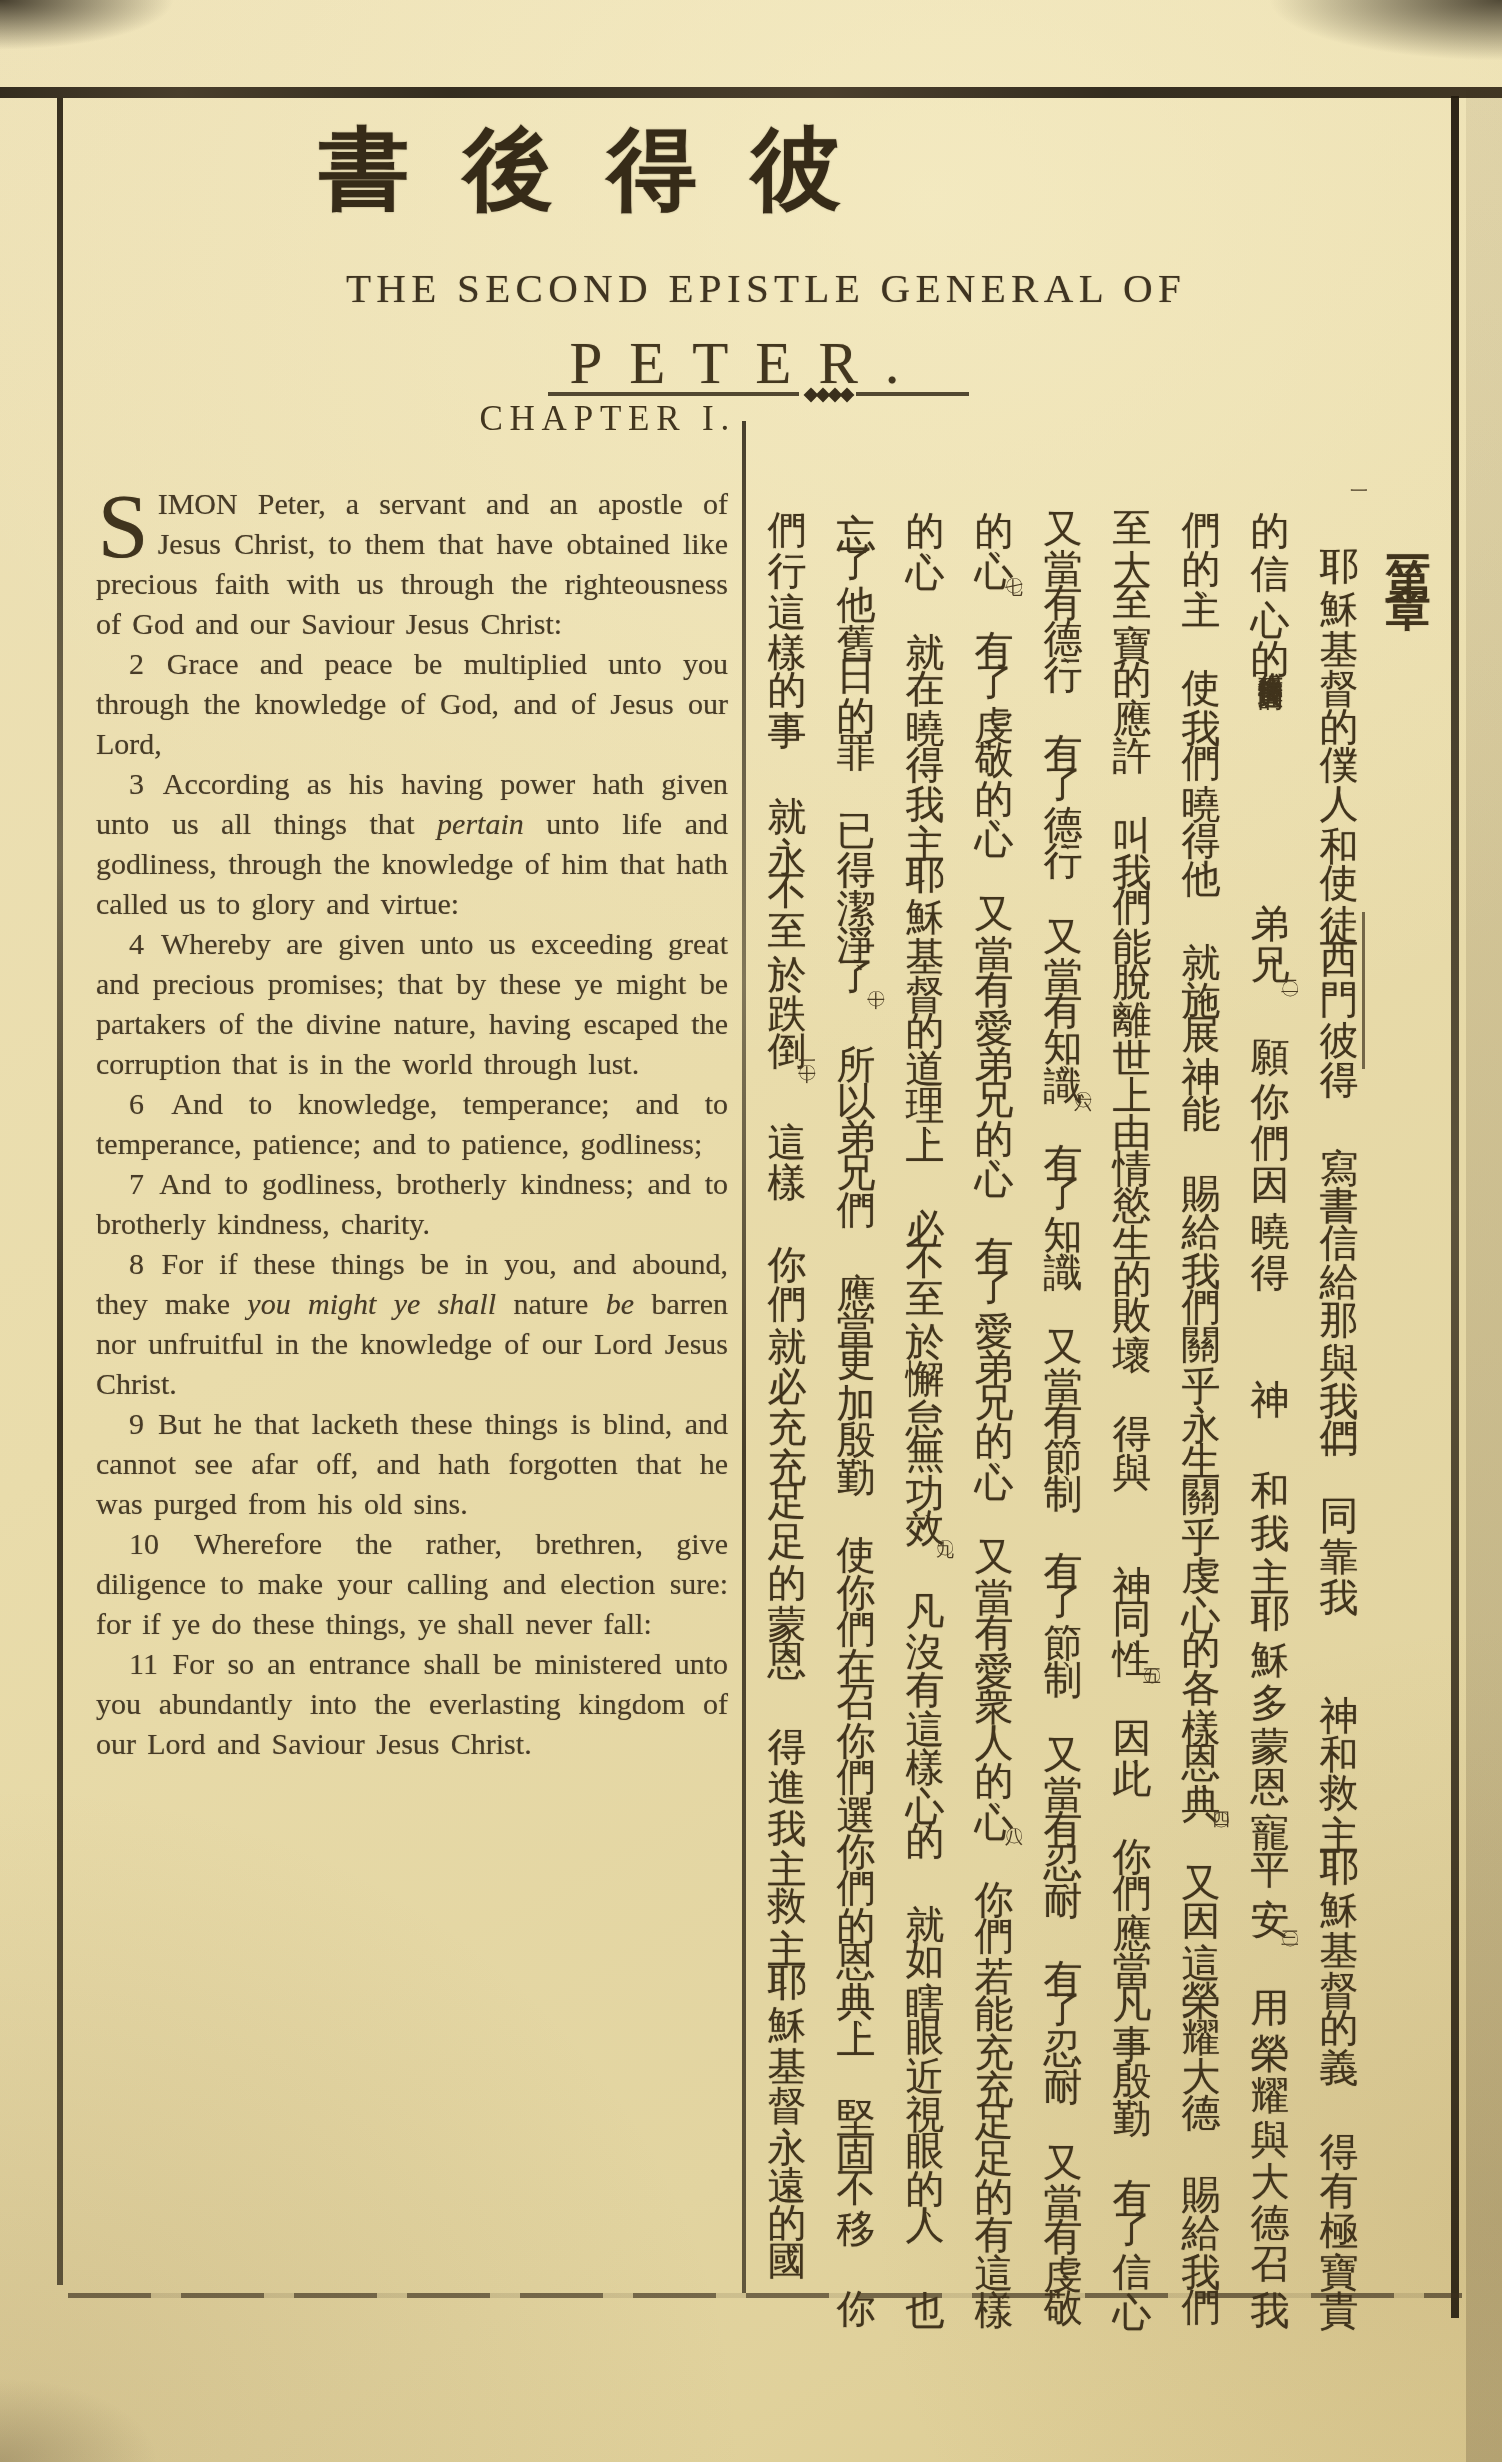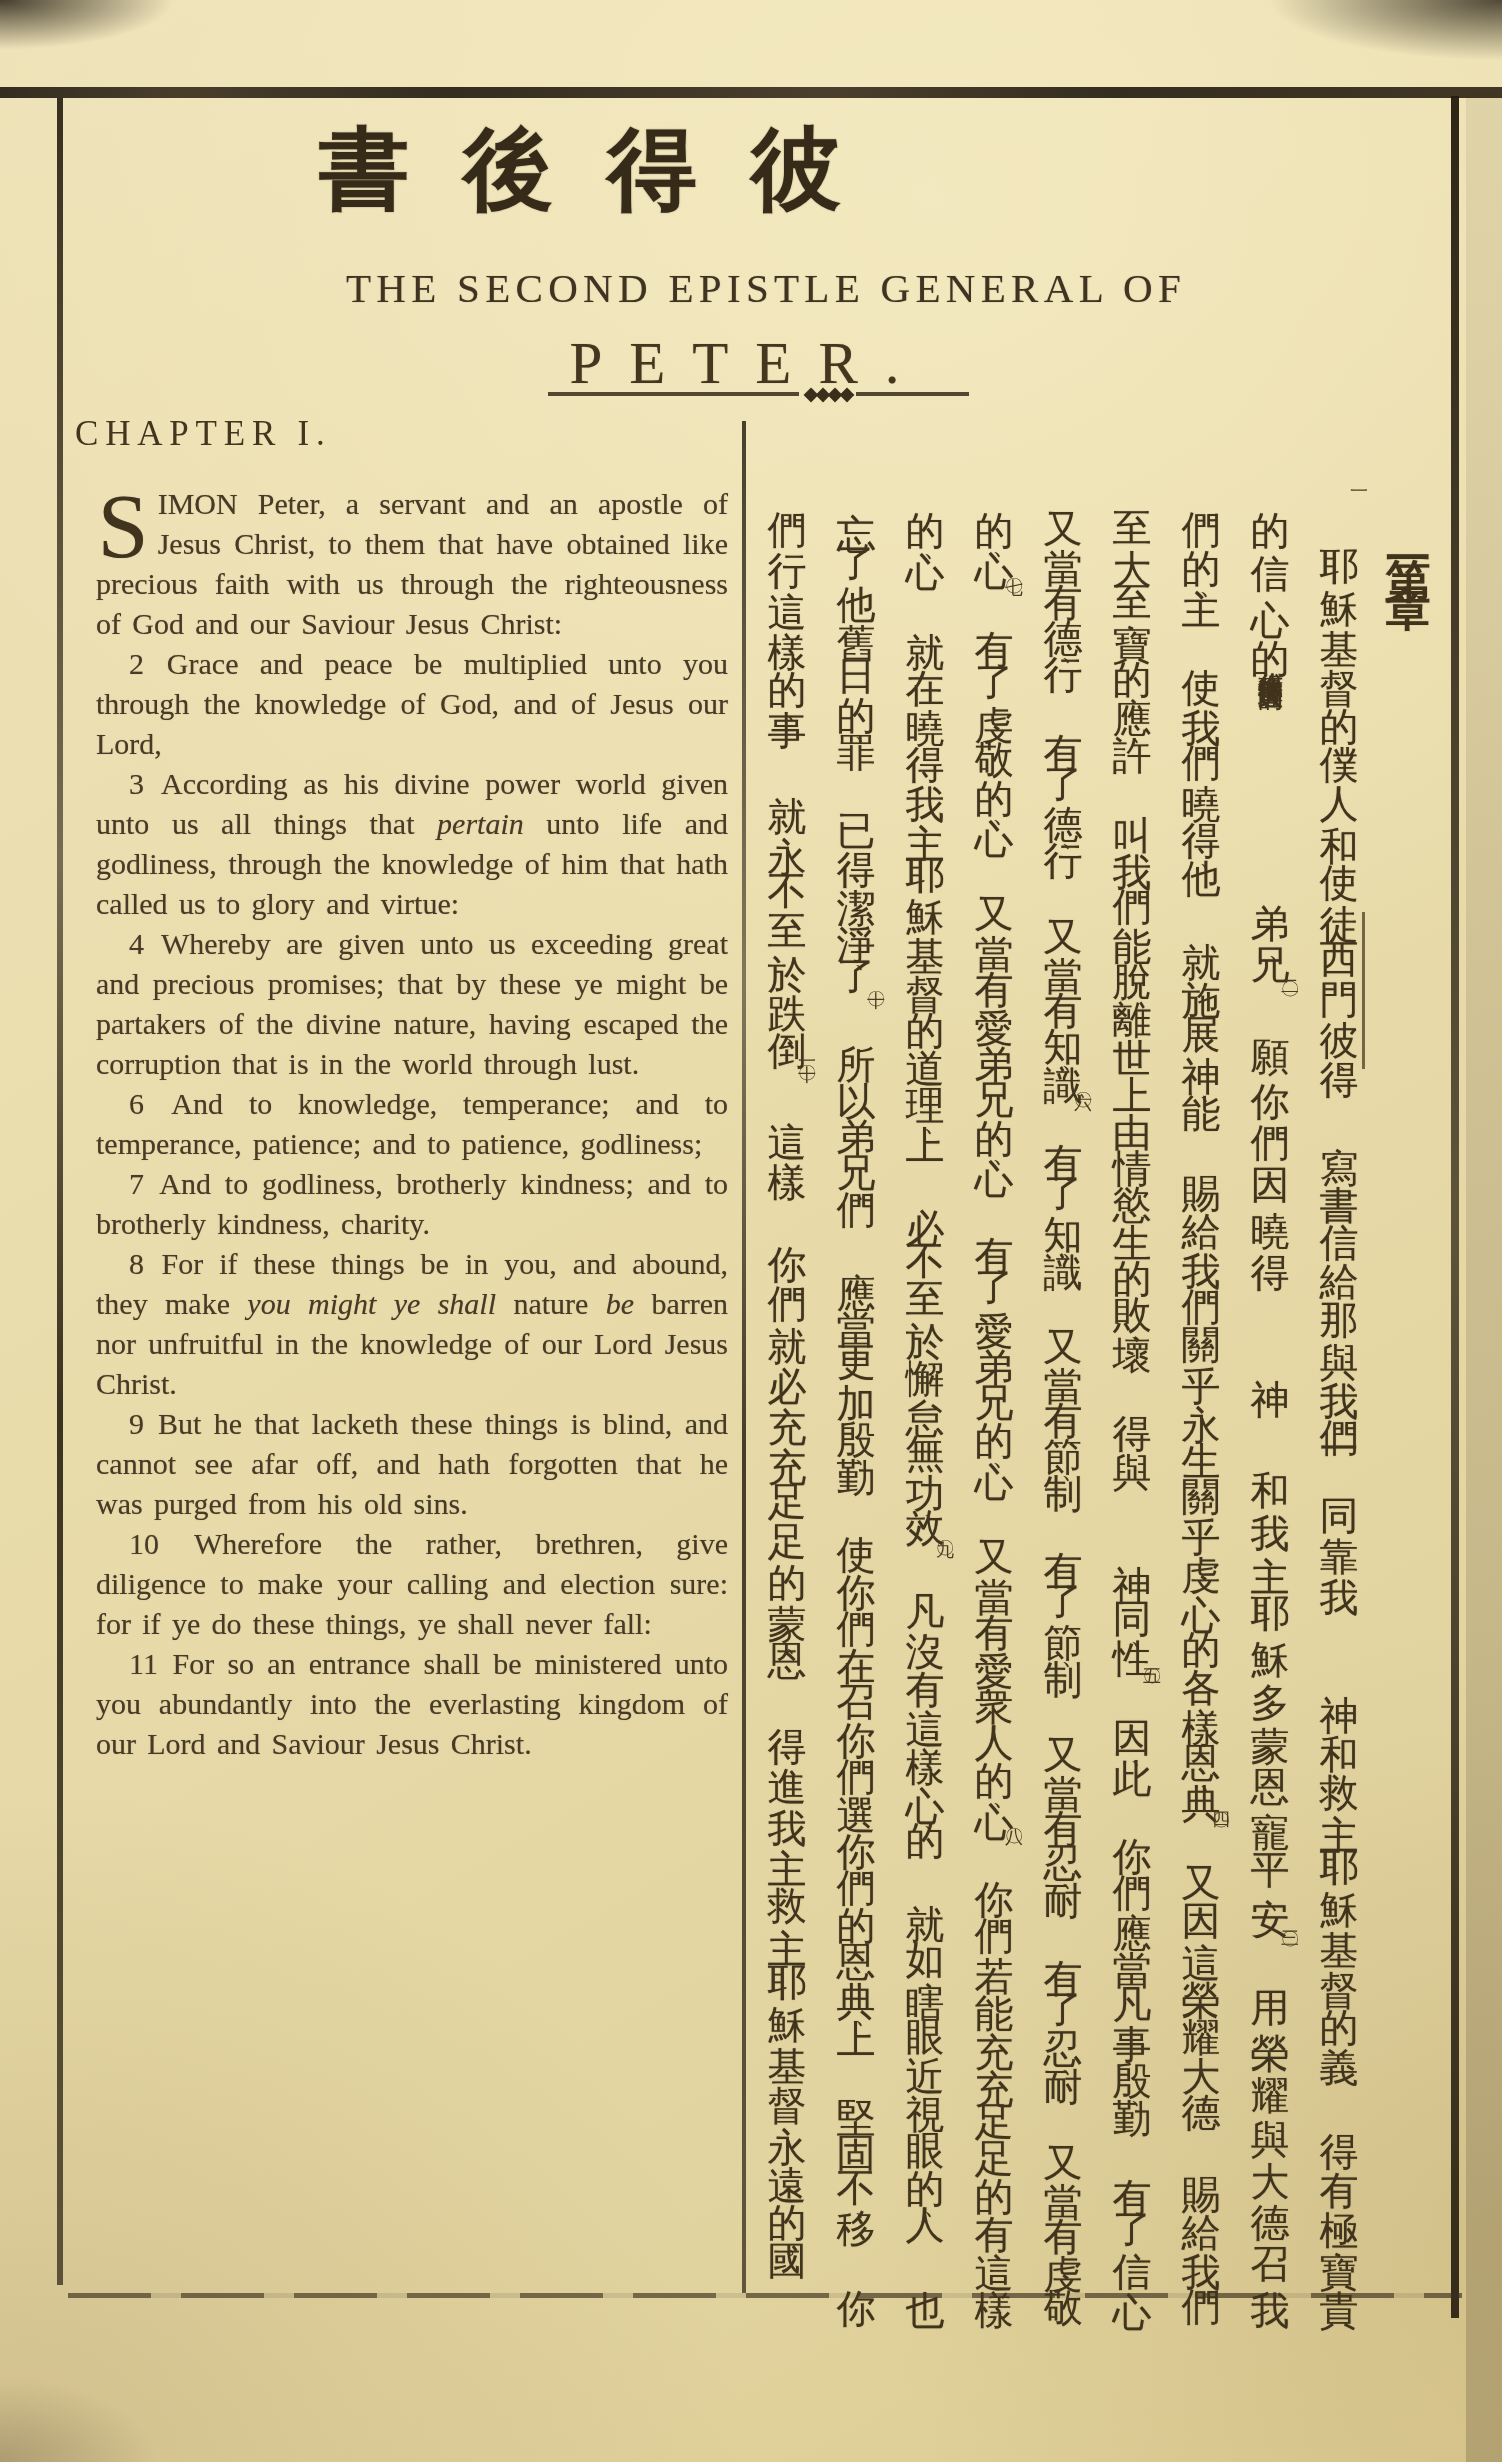--- a/index.html
+++ b/index.html
@@ -47,21 +47,21 @@
   .title-en2 { position:absolute; top:329px; left:0; width:1472px; text-align:center;
     font-size:59px; letter-spacing:27px; color:#43371f; text-shadow:0 0 1.1px rgba(60,48,28,.4);padding-left:12px; }
 
   .ornament { position:absolute; top:385px; left:548px; width:421px; height:18px;
     display:flex; align-items:center; color:#3a2f1c; }
   .orn-line { height:3.8px; background:#3a2f1cdd; flex:1; }
   .orn-line.short { flex:0 0 113px; }
   .orn-glyphs { font-size:19.5px; letter-spacing:-3px; padding:0 4.5px; transform:translateY(-1.5px);
     font-family:"DejaVu Sans", sans-serif; }
 
-  .chapter-head { position:absolute; top:414px; left:75px; width:661px; text-align:left;
+  .chapter-head { position:absolute; top:399px; left:75px; width:661px; text-align:right;
     font-size:35px; letter-spacing:6.8px; color:#42361f; }
 
   
   .english-col { position:absolute; top:484px; left:96px; width:632px;
     font-size:30px; line-height:40px; text-align:justify; word-spacing:3.8px;
     color:#473b27; text-shadow:0 0 0.9px rgba(71,59,39,.5); }
   .verse { margin:0; text-indent:33px; }
   .verse.first { text-indent:0; }
   .verse i { font-style:italic; }
   .dropcap { float:left; font-size:92px; line-height:74px; height:75px;
@@ -109,21 +109,21 @@
     <div class="orn-line"></div>
     <div class="orn-glyphs">◆◆◆◆</div>
     <div class="orn-line short"></div>
   </div>
 
   <div class="chapter-head">CHAPTER I.</div>
 
   <div class="english-col">
       <p class="verse first"><span class="dropcap">S</span><span>IMON Peter, a servant and an apostle of Jesus Christ, to them that have obtained like precious faith with us through the righteousness of God and our Saviour Jesus Christ:</span></p>
       <p class="verse"><span class="vnum-en">2 </span><span>Grace and peace be multiplied unto you through the knowledge of God, and of Jesus our Lord,</span></p>
-      <p class="verse"><span class="vnum-en">3 </span><span>According as his divine power world given unto us all things that </span><i>pertain</i><span> unto life and godliness, through the knowledge of him that hath called us to glory and virtue:</span></p>
+      <p class="verse"><span class="vnum-en">3 </span><span>According as his having power hath given unto us all things that </span><i>pertain</i><span> unto life and godliness, through the knowledge of him that hath called us to glory and virtue:</span></p>
       <p class="verse"><span class="vnum-en">4 </span><span>Whereby are given unto us exceeding great and precious promises; that by these ye might be partakers of the divine nature, having escaped the corruption that is in the world through lust.</span></p>
       <p class="verse"><span class="vnum-en">6 </span><span>And to knowledge, temperance; and to temperance, patience; and to patience, godliness;</span></p>
       <p class="verse"><span class="vnum-en">7 </span><span>And to godliness, brotherly kindness; and to brotherly kindness, charity.</span></p>
       <p class="verse"><span class="vnum-en">8 </span><span>For if these things be in you, and abound, they make </span><i>you might ye shall</i><span> nature </span><i>be</i><span> barren nor unfruitful in the knowledge of our Lord Jesus Christ.</span></p>
       <p class="verse"><span class="vnum-en">9 </span><span>But he that lacketh these things is blind, and cannot see afar off, and hath forgotten that he was purged from his old sins.</span></p>
       <p class="verse"><span class="vnum-en">10 </span><span>Wherefore the rather, brethren, give diligence to make your calling and election sure: for if ye do these things, ye shall never fall:</span></p>
       <p class="verse"><span class="vnum-en">11 </span><span>For so an entrance shall be ministered unto you abundantly into the everlasting kingdom of our Lord and Saviour Jesus Christ.</span></p>
     </div>
 
   <div class="cjk-area">

